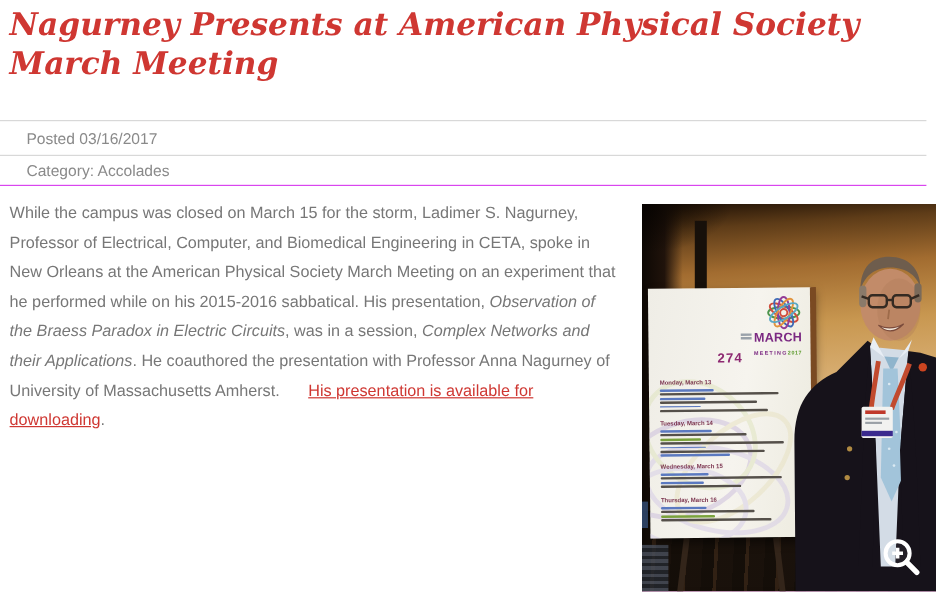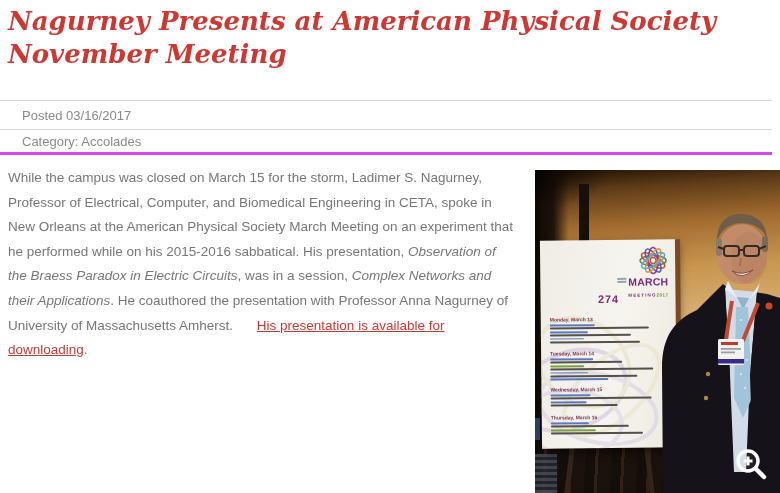--- a/index.html
+++ b/index.html
@@ -11,21 +11,21 @@
     position:absolute; left:8px; top:5px; width:758px;
     font-family:"DejaVu Serif", serif; font-style:italic; font-weight:bold;
     font-size:26px; line-height:33px; color:#cf3732; letter-spacing:0;
   }
 
   
   .meta-block { position:absolute; left:0; top:100px; width:772px; }
   .meta-row { border-top:1px solid #d8d8d8; display:flex; align-items:center;
               padding-left:22px; color:#8a8a8a; font-size:13px; }
   .meta-row.r1 { height:29px; }
-  .meta-row.r2 { height:26px; border-bottom:3px solid #d946ef; }
+  .meta-row.r2 { height:26px; border-bottom:1px solid #d946ef; }
 
   
   .body-copy {
     position:absolute; left:8px; top:166px; width:509px;
     font-size:13.5px; line-height:24.6px; color:#777777;
   }
   .body-copy em { font-style:italic; }
   .body-copy a { color:#cf3732; text-decoration:underline; cursor:pointer;margin-left:20px; }
 
   
@@ -99,21 +99,21 @@
     box-shadow:inset 0 0 2px rgba(0,0,0,.35);
   }
 
   .man-svg { position:absolute; left:0; top:0; }
 
   .zoom-badge { position:absolute; right:11px; bottom:11px; width:36px; height:36px; cursor:pointer; }
 </style>
 </head>
 <body>
 
-<h1 class="page-title">Nagurney Presents at American Physical Society November Meeting</h1>
+<h1 class="page-title">Nagurney Presents at American Physical Society March Meeting</h1>
 
 <div class="meta-block">
   <div class="meta-row r1">Posted 03/16/2017</div>
   <div class="meta-row r2">Category: Accolades</div>
 </div>
 
 <p class="body-copy"><span>While the campus was closed on March 15 for the storm, Ladimer S. Nagurney, Professor of Electrical, Computer, and Biomedical Engineering in CETA, spoke in New Orleans at the American Physical Society March Meeting on an experiment that he performed while on his 2015-2016 sabbatical. His presentation, </span><em>Observation of the Braess Paradox in Electric Circuits</em><span>, was in a session, </span><em>Complex Networks and their Applications</em><span>. He coauthored the presentation with Professor Anna Nagurney of University of Massachusetts Amherst. </span><a>His presentation is available for downloading</a><span>.</span></p>
 
 <figure class="photo">
   <div class="wall"></div>

